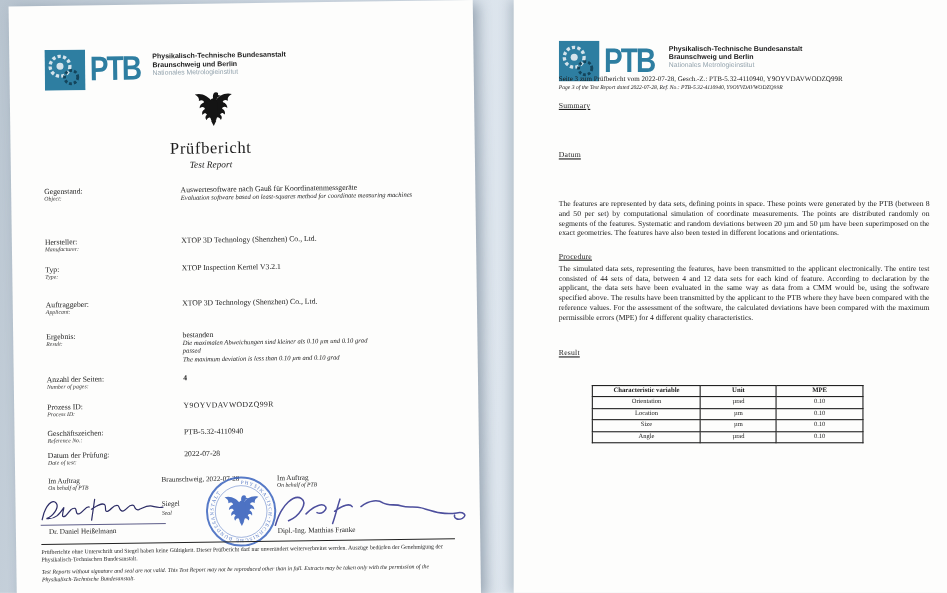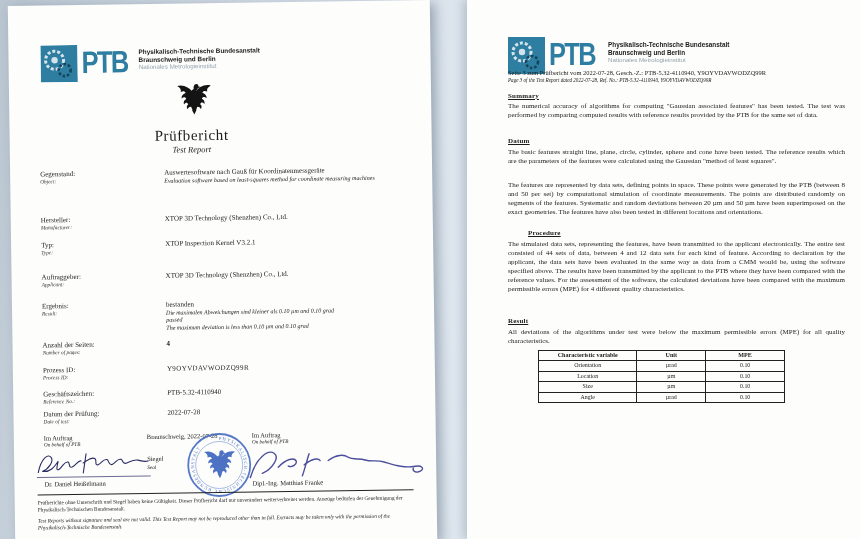--- a/index.html
+++ b/index.html
@@ -42,21 +42,21 @@
   .sig-role-en { font-size:5.2px; font-style:italic; line-height:6.2px; }
   .sig-name { font-size:6.6px; }
   .seal-label { font-size:6.5px; }
   .seal-label-en { font-size:5.2px; font-style:italic; }
   .footrule { border-top:1.2px solid #222; }
   .footnote { font-size:5.3px; line-height:7px; color:#222; }
   .footnote.en { font-style:italic; }
   
   .pageline { font-size:6.4px; }
   .pageline-en { font-size:5.1px; font-style:italic; color:#222; }
-  .stitle { font-size:7px; text-decoration:underline; letter-spacing:.2px;font-weight:bold; }
+  .stitle { font-size:7px; text-decoration:underline; letter-spacing:.2px; }
   .para { font-size:7px; line-height:8.9px; text-align:justify; }
   table.mpe { border-collapse:collapse; width:247px; font-size:5.9px; }
   table.mpe th, table.mpe td {
     border:0.8px solid #222; text-align:center; padding:1px 2px; line-height:7.4px;
   }
   table.mpe th { font-weight:bold; font-size:6.1px; }
   table.mpe col.c1 { width:40%; } table.mpe col.c2 { width:28%; } table.mpe col.c3 { width:32%; }
 </style>
 </head>
 <body>
@@ -228,31 +228,28 @@
         <span class="l1" style="display:block;">Physikalisch-Technische Bundesanstalt</span>
         <span class="l2" style="display:block;">Braunschweig und Berlin</span>
         <span class="l3" style="display:block;">Nationales Metrologieinstitut</span>
       </span>
     </div>
 
     <div class="abs pageline" style="left:41px; top:69px; width:340px;">Seite 3 zum Prüfbericht vom 2022-07-28, Gesch.-Z.: PTB-5.32-4110940, Y9OYVDAVWODZQ99R</div>
     <div class="abs pageline-en" style="left:41px; top:77px; width:340px;">Page 3 of the Test Report dated 2022-07-28, Ref. No.: PTB-5.32-4110940, Y9OYVDAVWODZQ99R</div>
 
     <div class="abs stitle" style="left:41px; top:92px;">Summary</div>
-    <div class="abs para" style="left:41px; top:102px; width:337px;">The numerical accuracy of algorithms for computing "Gaussian associated features" has been tested. The test was performed by comparing computed results with reference results provided by the PTB for the same set of data.</div>
 
     <div class="abs stitle" style="left:41px; top:137px;">Datum</div>
-    <div class="abs para" style="left:41px; top:148px; width:337px;">The basic features straight line, plane, circle, cylinder, sphere and cone have been tested. The reference results which are the parameters of the features were calculated using the Gaussian "method of least squares".</div>
     <div class="abs para" style="left:41px; top:181px; width:337px;">The features are represented by data sets, defining points in space. These points were generated by the PTB (between 8 and 50 per set) by computational simulation of coordinate measurements. The points are distributed randomly on segments of the features. Systematic and random deviations between 20 µm and 50 µm have been superimposed on the exact geometries. The features have also been tested in different locations and orientations.</div>
 
-    <div class="abs stitle" style="left:41px; top:229px;margin-left:20px;">Procedure</div>
+    <div class="abs stitle" style="left:41px; top:229px;">Procedure</div>
     <div class="abs para" style="left:41px; top:240px; width:337px;">The simulated data sets, representing the features, have been transmitted to the applicant electronically. The entire test consisted of 44 sets of data, between 4 and 12 data sets for each kind of feature. According to declaration by the applicant, the data sets have been evaluated in the same way as data from a CMM would be, using the software specified above. The results have been transmitted by the applicant to the PTB where they have been compared with the reference values. For the assessment of the software, the calculated deviations have been compared with the maximum permissible errors (MPE) for 4 different quality characteristics.</div>
 
     <div class="abs stitle" style="left:41px; top:317px;">Result</div>
-    <div class="abs para" style="left:41px; top:328px; width:337px;">All deviations of the algorithms under test were below the maximum permissible errors (MPE) for all quality characteristics.</div>
 
     <table class="mpe abs" style="left:71px; top:350px;">
       <colgroup>
           <col class="c1">
           <col class="c2">
           <col class="c3">
         </colgroup>
       <thead>
         <tr>
           <th>Characteristic variable</th>

